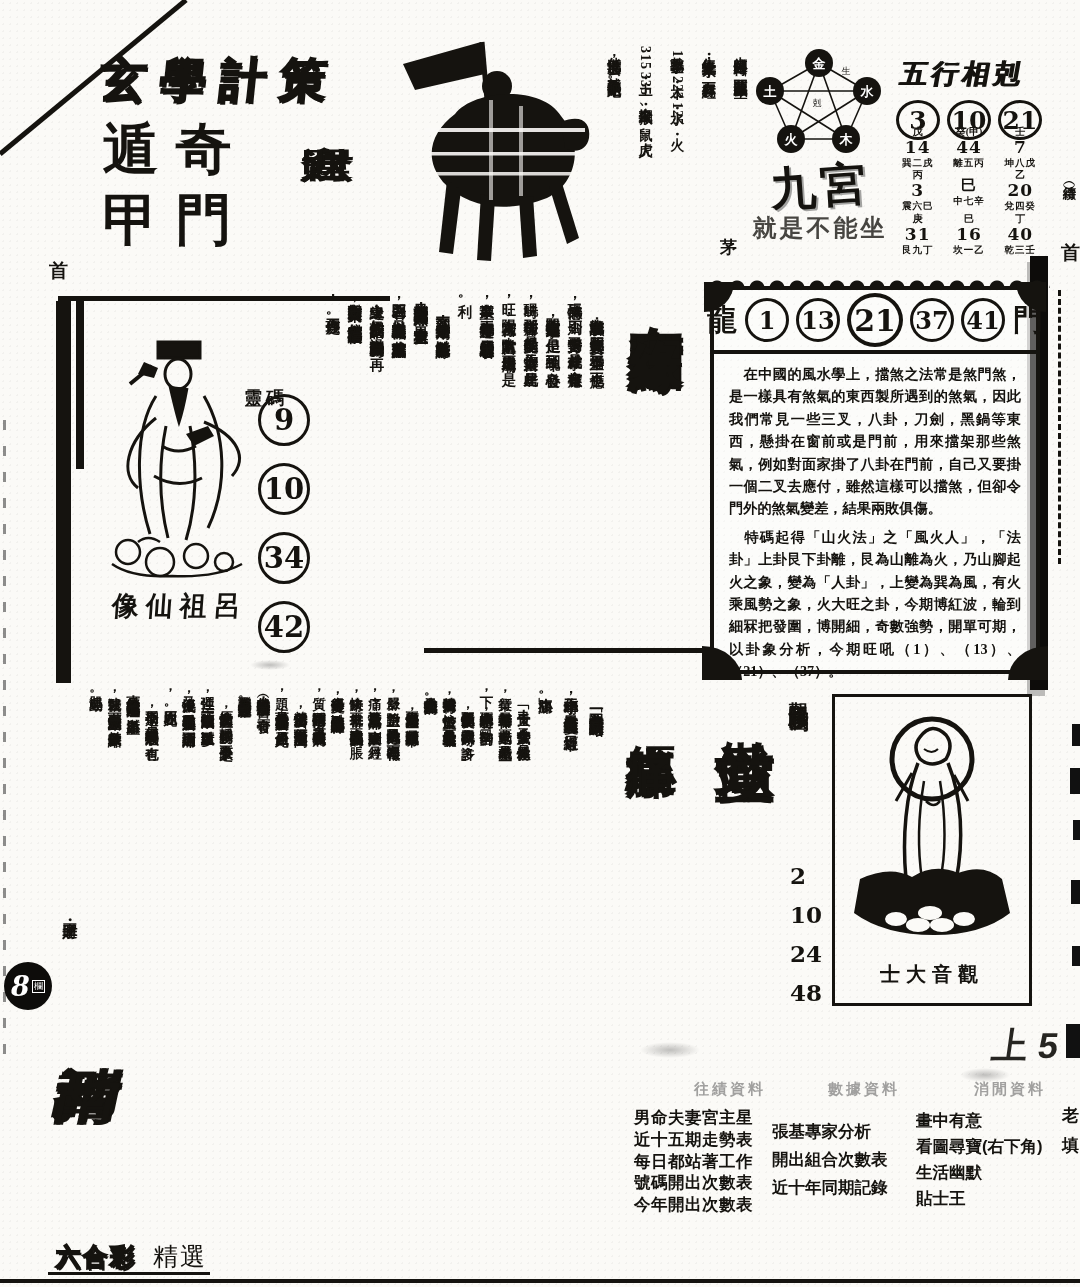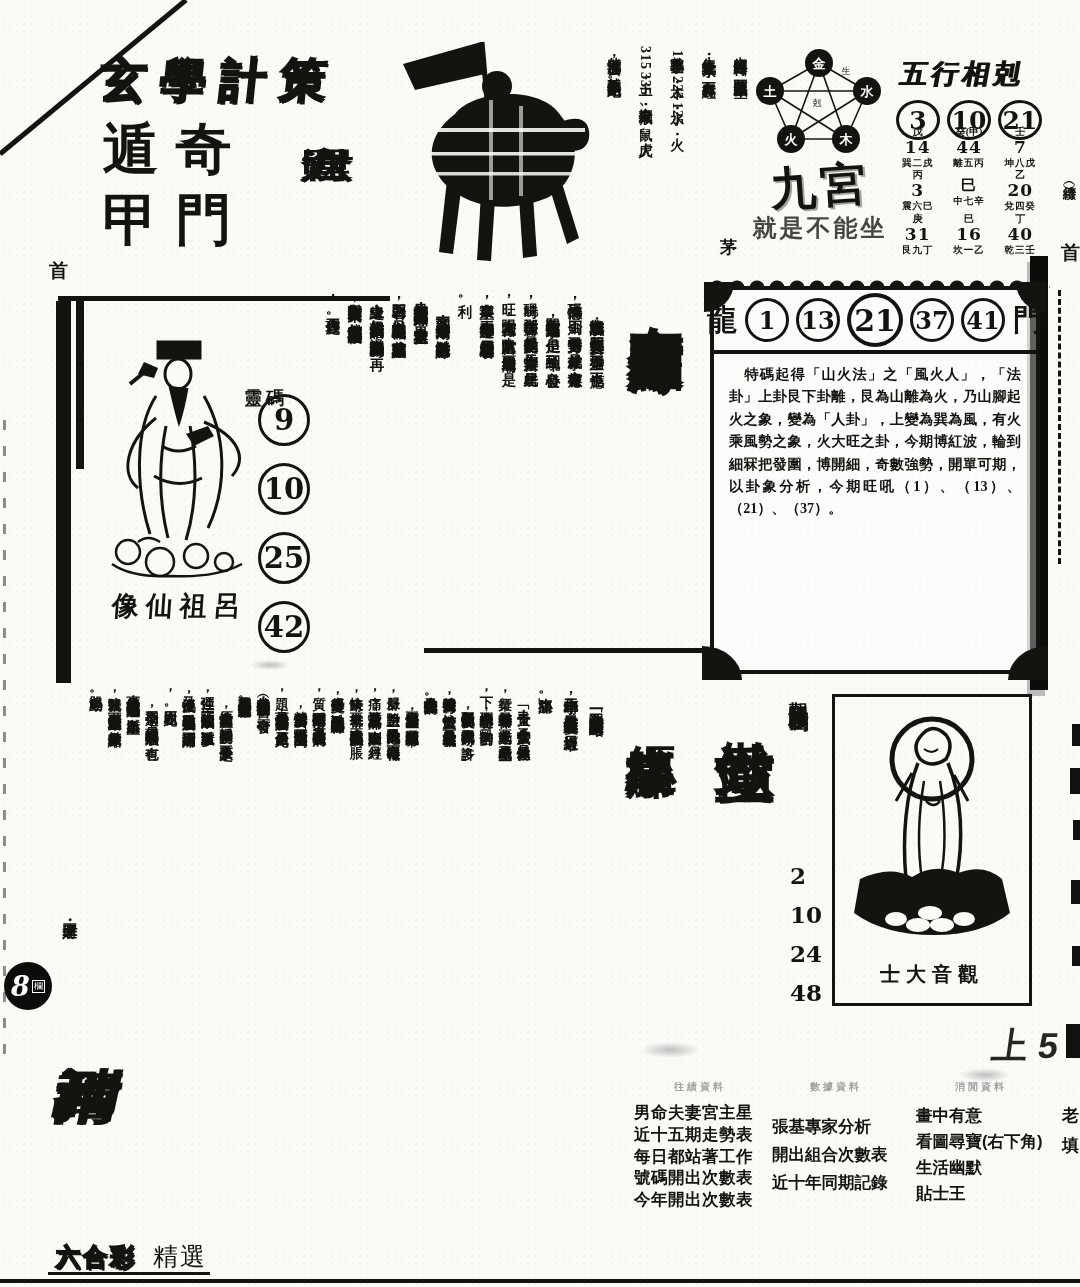--- a/index.html
+++ b/index.html
@@ -169,21 +169,21 @@
     text-shadow:2px 0 0 #15130f; }
   .brand{ left:56px; top:1240px; display:flex; align-items:baseline; gap:16px;
           font-family:"Liberation Sans",sans-serif; }
   .brand-outlined{ font-size:24px; font-weight:900; letter-spacing:3px;
     color:#fff; -webkit-text-stroke:1.8px #15130f; text-shadow:2px 2px 0 #15130f; }
   .brand-solid{ font-size:25px; font-weight:400; letter-spacing:2px; }
   .brand-rule{ left:48px; top:1272px; width:162px; height:3px; background:#15130f; }
 
   
   .gsec{ position:absolute; }
-  .gsec-h{ text-align:center; font-size:10px; font-weight:700; letter-spacing:3px;
+  .gsec-h{ text-align:right; font-size:15px; font-weight:700; letter-spacing:3px;
            color:#666; opacity:.6; filter:blur(.4px); margin-bottom:8px; }
   .gsec-items{ font-family:"Liberation Sans",sans-serif; font-weight:900; }
   .g1{ left:634px; top:1080px; width:132px; }
   .g1 .gsec-items{ font-size:16.5px; line-height:21.8px; letter-spacing:.5px; }
   .g2{ left:772px; top:1080px; width:128px; }
   .g2 .gsec-items{ font-size:16.5px; line-height:28px; margin-top:18px; }
   .g3{ left:916px; top:1080px; width:130px; }
   .g3 .gsec-items{ font-size:16.5px; line-height:26px; }
   .gcut{ position:absolute; left:1062px; font-size:17px; font-weight:900;
          font-family:"Liberation Sans",sans-serif; }
@@ -368,21 +368,21 @@
     <path d="M20,238 q20,14 60,12 q44,2 70,-12"></path>
     <path d="M46,216 q10,-8 22,0"></path>
   </g>
 </svg>
 <div class="abs luzu-caption">像仙祖呂</div>
 
 <div class="abs lingma-label">靈碼</div>
 <div class="abs lingma-list">
     <div class="circ lingma-circ">9</div>
     <div class="circ lingma-circ">10</div>
-    <div class="circ lingma-circ">25</div>
+    <div class="circ lingma-circ">34</div>
     <div class="circ lingma-circ">42</div>
   </div>
 
 <div class="abs v fame-head">有名利才有烟緣</div>
 <div class="abs v fame-body">
     <div class="vcol">　九龍城森讀者：你巨門入夫妻宮，不宜早婚，也不應</div>
     <div class="vcol">玩弄感情，否則，傷害了對方，就是作孽，會有報應。</div>
     <div class="vcol">　即使你不信有來生這回事，但是，到了晚年，良心發</div>
     <div class="vcol">現時，那種痛苦，是很難受的，你天梁入命宮，此星居</div>
     <div class="vcol">旺，太陽入宮祿宮，太陰入財帛宮，這兩星均居廟，是</div>
@@ -408,20 +408,21 @@
     <span class="lm-circles">
         <span class="circ lm-circ">1</span>
         <span class="circ lm-circ">13</span>
         <span class="circ lm-circ">21</span>
         <span class="circ lm-circ">37</span>
         <span class="circ lm-circ">41</span>
       </span>
     <span class="lm-char">門</span>
   </div>
   <div class="lm-body">
+      <p>　在中國的風水學上，擋煞之法常是煞門煞，是一樣具有煞氣的東西製所遇到的煞氣，因此我們常見一些三叉，八卦，刀劍，黑鍋等東西，懸掛在窗前或是門前，用來擋架那些煞氣，例如對面家掛了八卦在門前，自己又要掛一個二叉去應付，雖然這樣可以擋煞，但卻令門外的煞氣變差，結果兩敗俱傷。</p>
       <p>　特碼起得「山火法」之「風火人」，「法卦」上卦艮下卦離，艮為山離為火，乃山腳起火之象，變為「人卦」，上變為巽為風，有火乘風勢之象，火大旺之卦，今期博紅波，輪到細冧把發圍，博開細，奇數強勢，開單可期，以卦象分析，今期旺吼（1）、（13）、（21）、（37）。</p>
     </div>
 </div>
 
 <div class="abs v gy-label">觀音賜降靈碼：</div>
 <div class="abs gy-nums">
     <div>2</div>
     <div>10</div>
     <div>24</div>
     <div>48</div>

